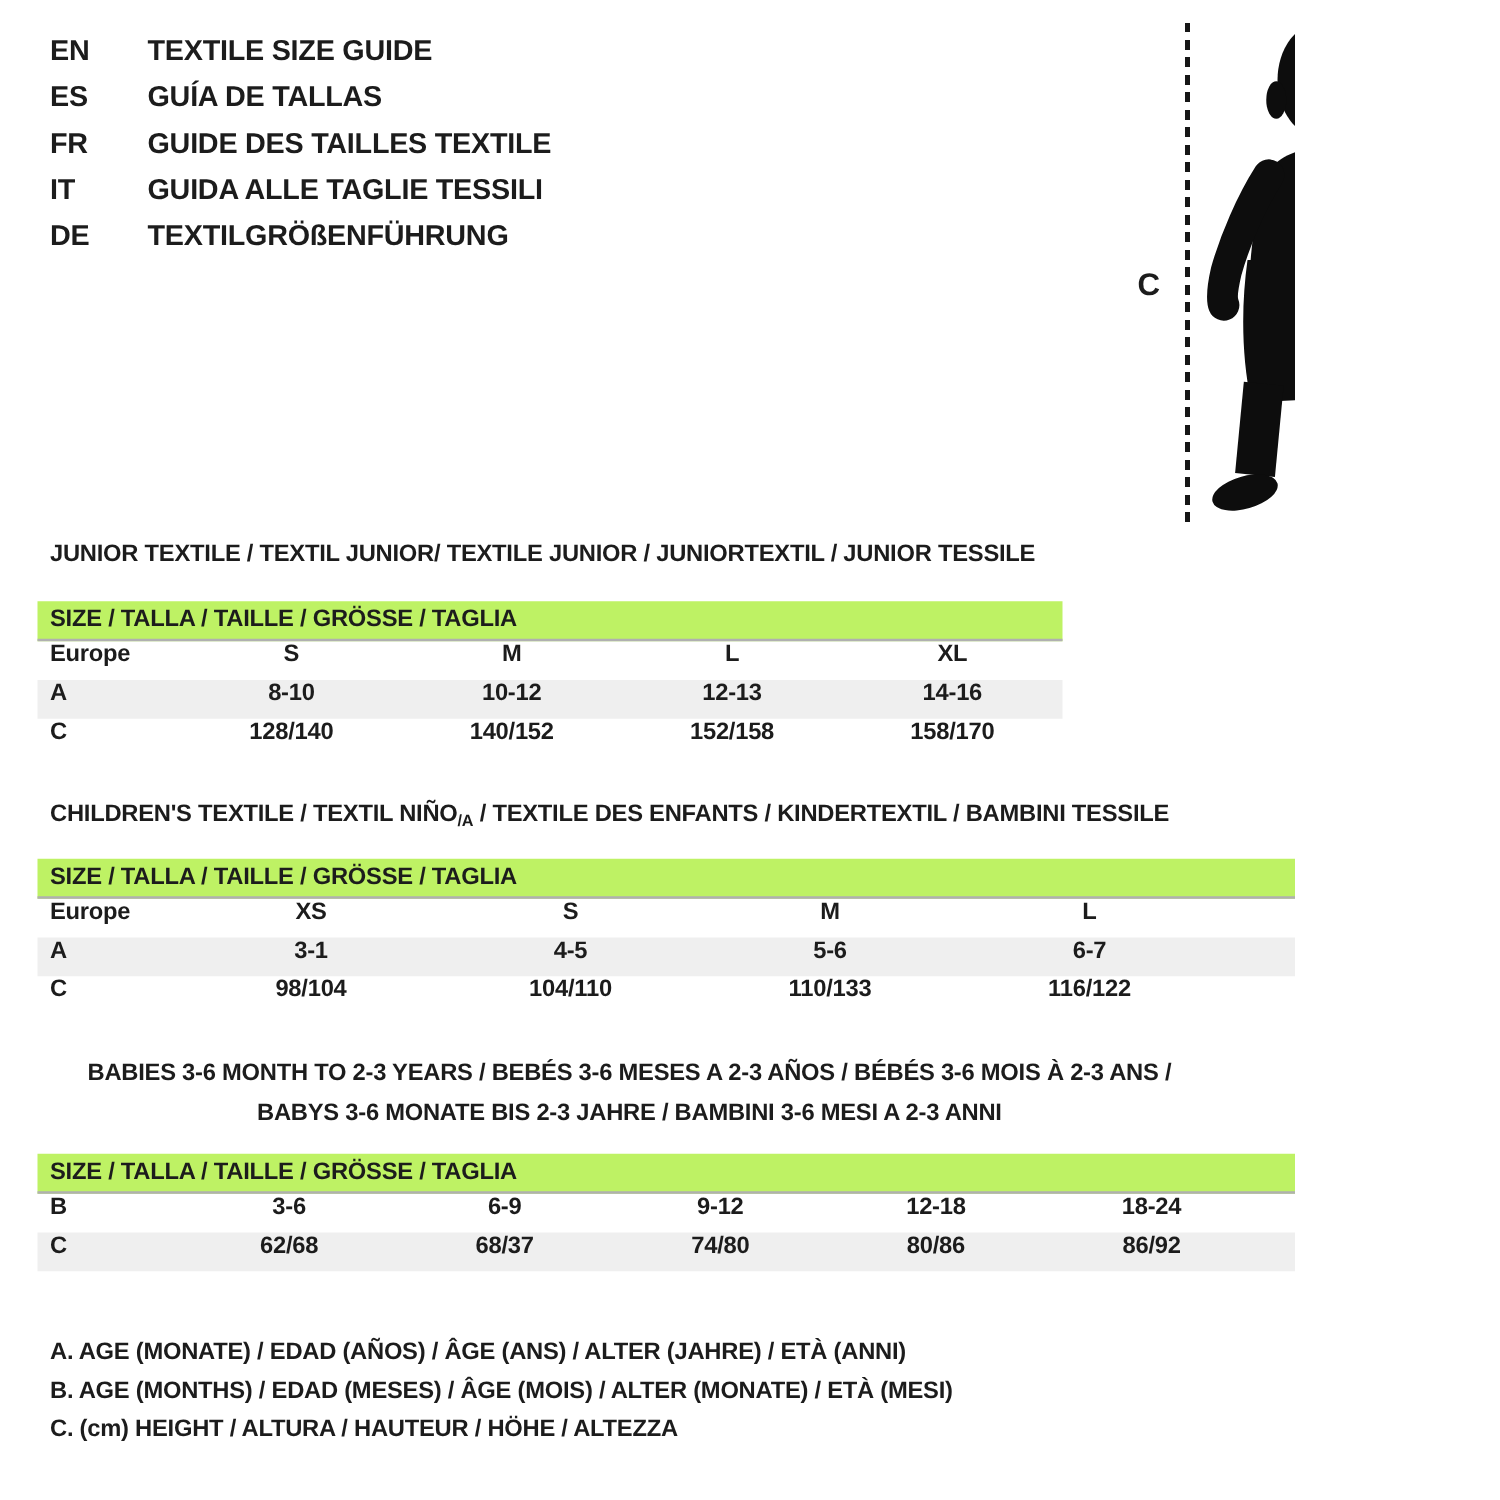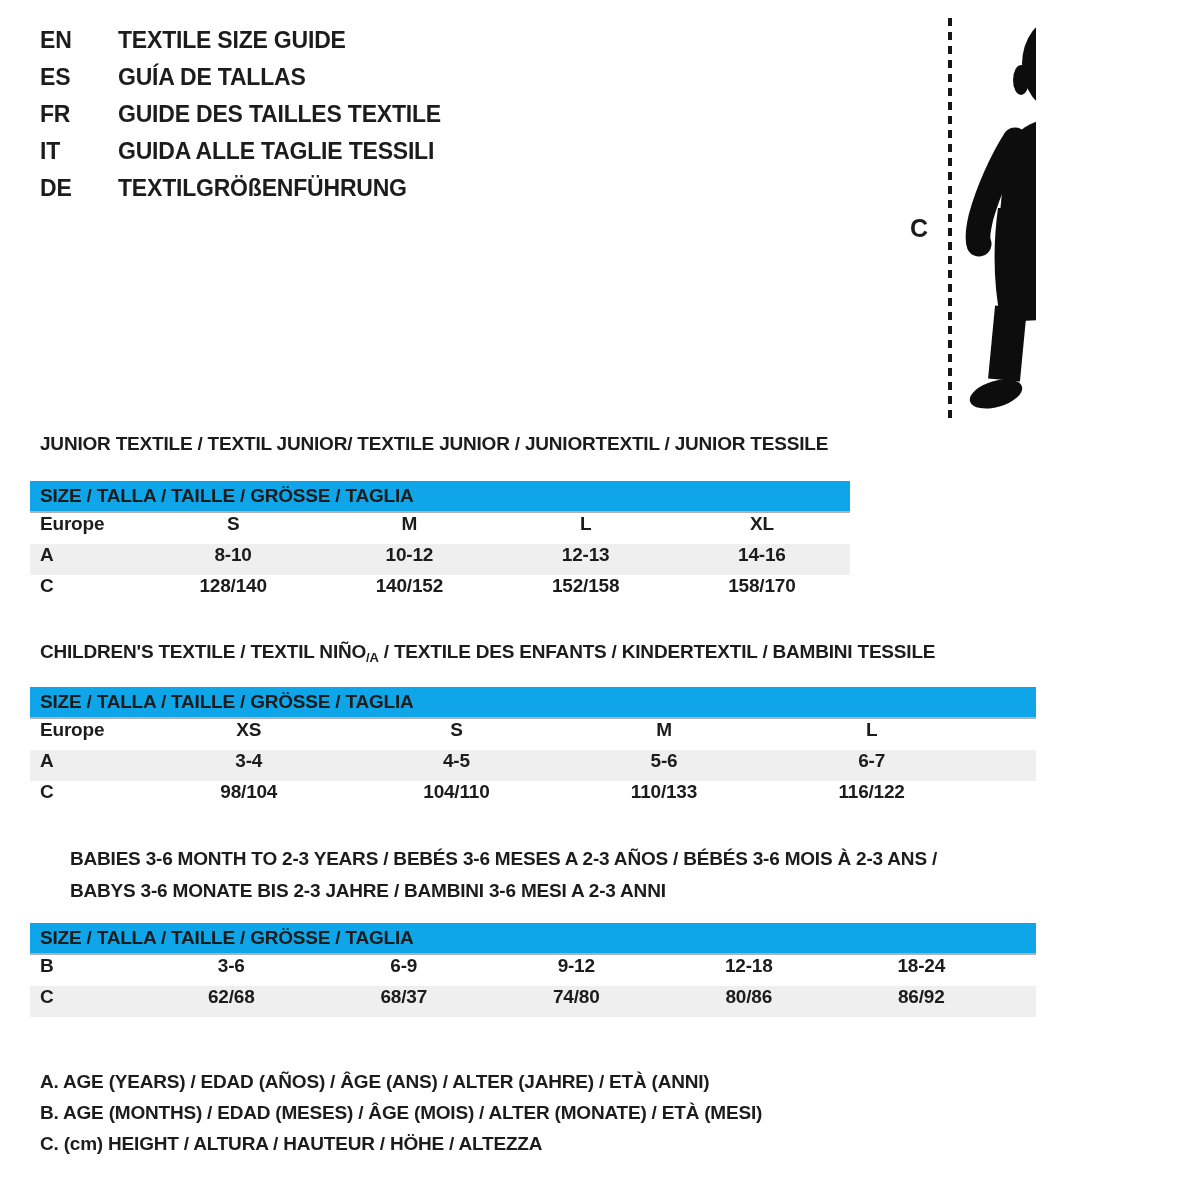--- a/index.html
+++ b/index.html
@@ -16,28 +16,28 @@
 
   
   .measure-line {
     position:absolute; left:948px; top:18px; width:4px; height:400px;
     background:repeating-linear-gradient(to bottom,#161616 0px,#161616 8px,transparent 8px,transparent 14px);
   }
   .measure-label { position:absolute; left:910px; top:214px; font-size:25px; }
   .baby { position:absolute; left:965px; top:12px; }
 
   
-  .section-heading { position:absolute; left:40px; font-size:19px; white-space:nowrap; }
+  .section-heading { position:absolute; left:40px; font-size:19px; white-space:nowrap;text-align:center; }
   .heading-sub { font-size:13px; vertical-align:-4px; }
   .babies-heading div { height:32px; line-height:32px; }
 
   
   .size-table { position:absolute; left:30px; font-size:19px; }
   .size-bar {
-    height:32px; background:#0ea5e9; border-bottom:2px solid #b0b0b0;
+    height:32px; background:#bef264; border-bottom:2px solid #b0b0b0;
     display:flex; align-items:center; padding-left:10px; box-sizing:border-box;
   }
   .t-row { display:flex; align-items:flex-start; height:31px; }
   .t-row.striped { background:#efefef; }
   .t-label { flex:0 0 105px; padding-left:10px; }
   .t-val { flex:1; text-align:center; }
 
   
   .legend { position:absolute; left:40px; top:1066px; font-size:19px; }
   .legend-line { height:31px; display:flex; align-items:center; white-space:nowrap; }
@@ -144,21 +144,21 @@
     <div class="t-row">
       <span class="t-label">Europe</span>
       <span class="t-val">XS</span>
       <span class="t-val">S</span>
       <span class="t-val">M</span>
       <span class="t-val">L</span>
       <span class="t-val">XL</span>
     </div>
     <div class="t-row striped">
       <span class="t-label">A</span>
-      <span class="t-val">3-4</span>
+      <span class="t-val">3-1</span>
       <span class="t-val">4-5</span>
       <span class="t-val">5-6</span>
       <span class="t-val">6-7</span>
       <span class="t-val">7-8</span>
     </div>
     <div class="t-row">
       <span class="t-label">C</span>
       <span class="t-val">98/104</span>
       <span class="t-val">104/110</span>
       <span class="t-val">110/133</span>
@@ -187,18 +187,18 @@
       <span class="t-val">62/68</span>
       <span class="t-val">68/37</span>
       <span class="t-val">74/80</span>
       <span class="t-val">80/86</span>
       <span class="t-val">86/92</span>
       <span class="t-val">92/98</span>
     </div>
   </div>
 
   <div class="legend">
-    <div class="legend-line">A. AGE (YEARS) / EDAD (AÑOS) / ÂGE (ANS) / ALTER (JAHRE) / ETÀ (ANNI)</div>
+    <div class="legend-line">A. AGE (MONATE) / EDAD (AÑOS) / ÂGE (ANS) / ALTER (JAHRE) / ETÀ (ANNI)</div>
     <div class="legend-line">B. AGE (MONTHS) / EDAD (MESES) / ÂGE (MOIS) / ALTER (MONATE) / ETÀ (MESI)</div>
     <div class="legend-line">C. (cm) HEIGHT / ALTURA / HAUTEUR / HÖHE / ALTEZZA</div>
   </div>
 
 </div>
 
 </body></html>

